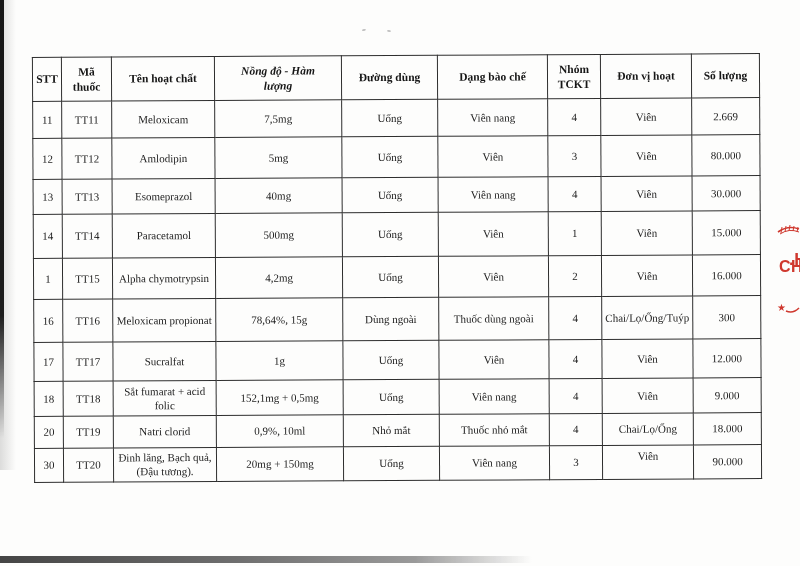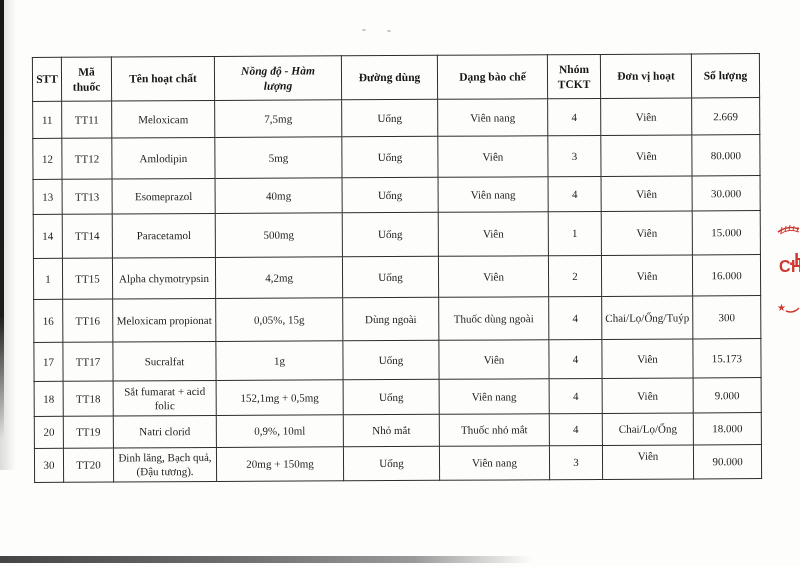--- a/index.html
+++ b/index.html
@@ -164,37 +164,37 @@
           <td>Uống</td>
           <td>Viên</td>
           <td>2</td>
           <td>Viên</td>
           <td>16.000</td>
         </tr>
         <tr style="height: 43px;">
           <td>16</td>
           <td>TT16</td>
           <td>Meloxicam propionat</td>
-          <td>0,05%, 15g</td>
+          <td>78,64%, 15g</td>
           <td>Dùng ngoài</td>
           <td>Thuốc dùng ngoài</td>
           <td>4</td>
           <td>Chai/Lọ/Ống/Tuýp</td>
           <td>300</td>
         </tr>
         <tr style="height: 39px;">
           <td>17</td>
           <td>TT17</td>
           <td>Sucralfat</td>
           <td>1g</td>
           <td>Uống</td>
           <td>Viên</td>
           <td>4</td>
           <td>Viên</td>
-          <td>15.173</td>
+          <td>12.000</td>
         </tr>
         <tr style="height: 35px;">
           <td>18</td>
           <td>TT18</td>
           <td>Sắt fumarat + acid folic</td>
           <td>152,1mg + 0,5mg</td>
           <td>Uống</td>
           <td>Viên nang</td>
           <td>4</td>
           <td>Viên</td>

